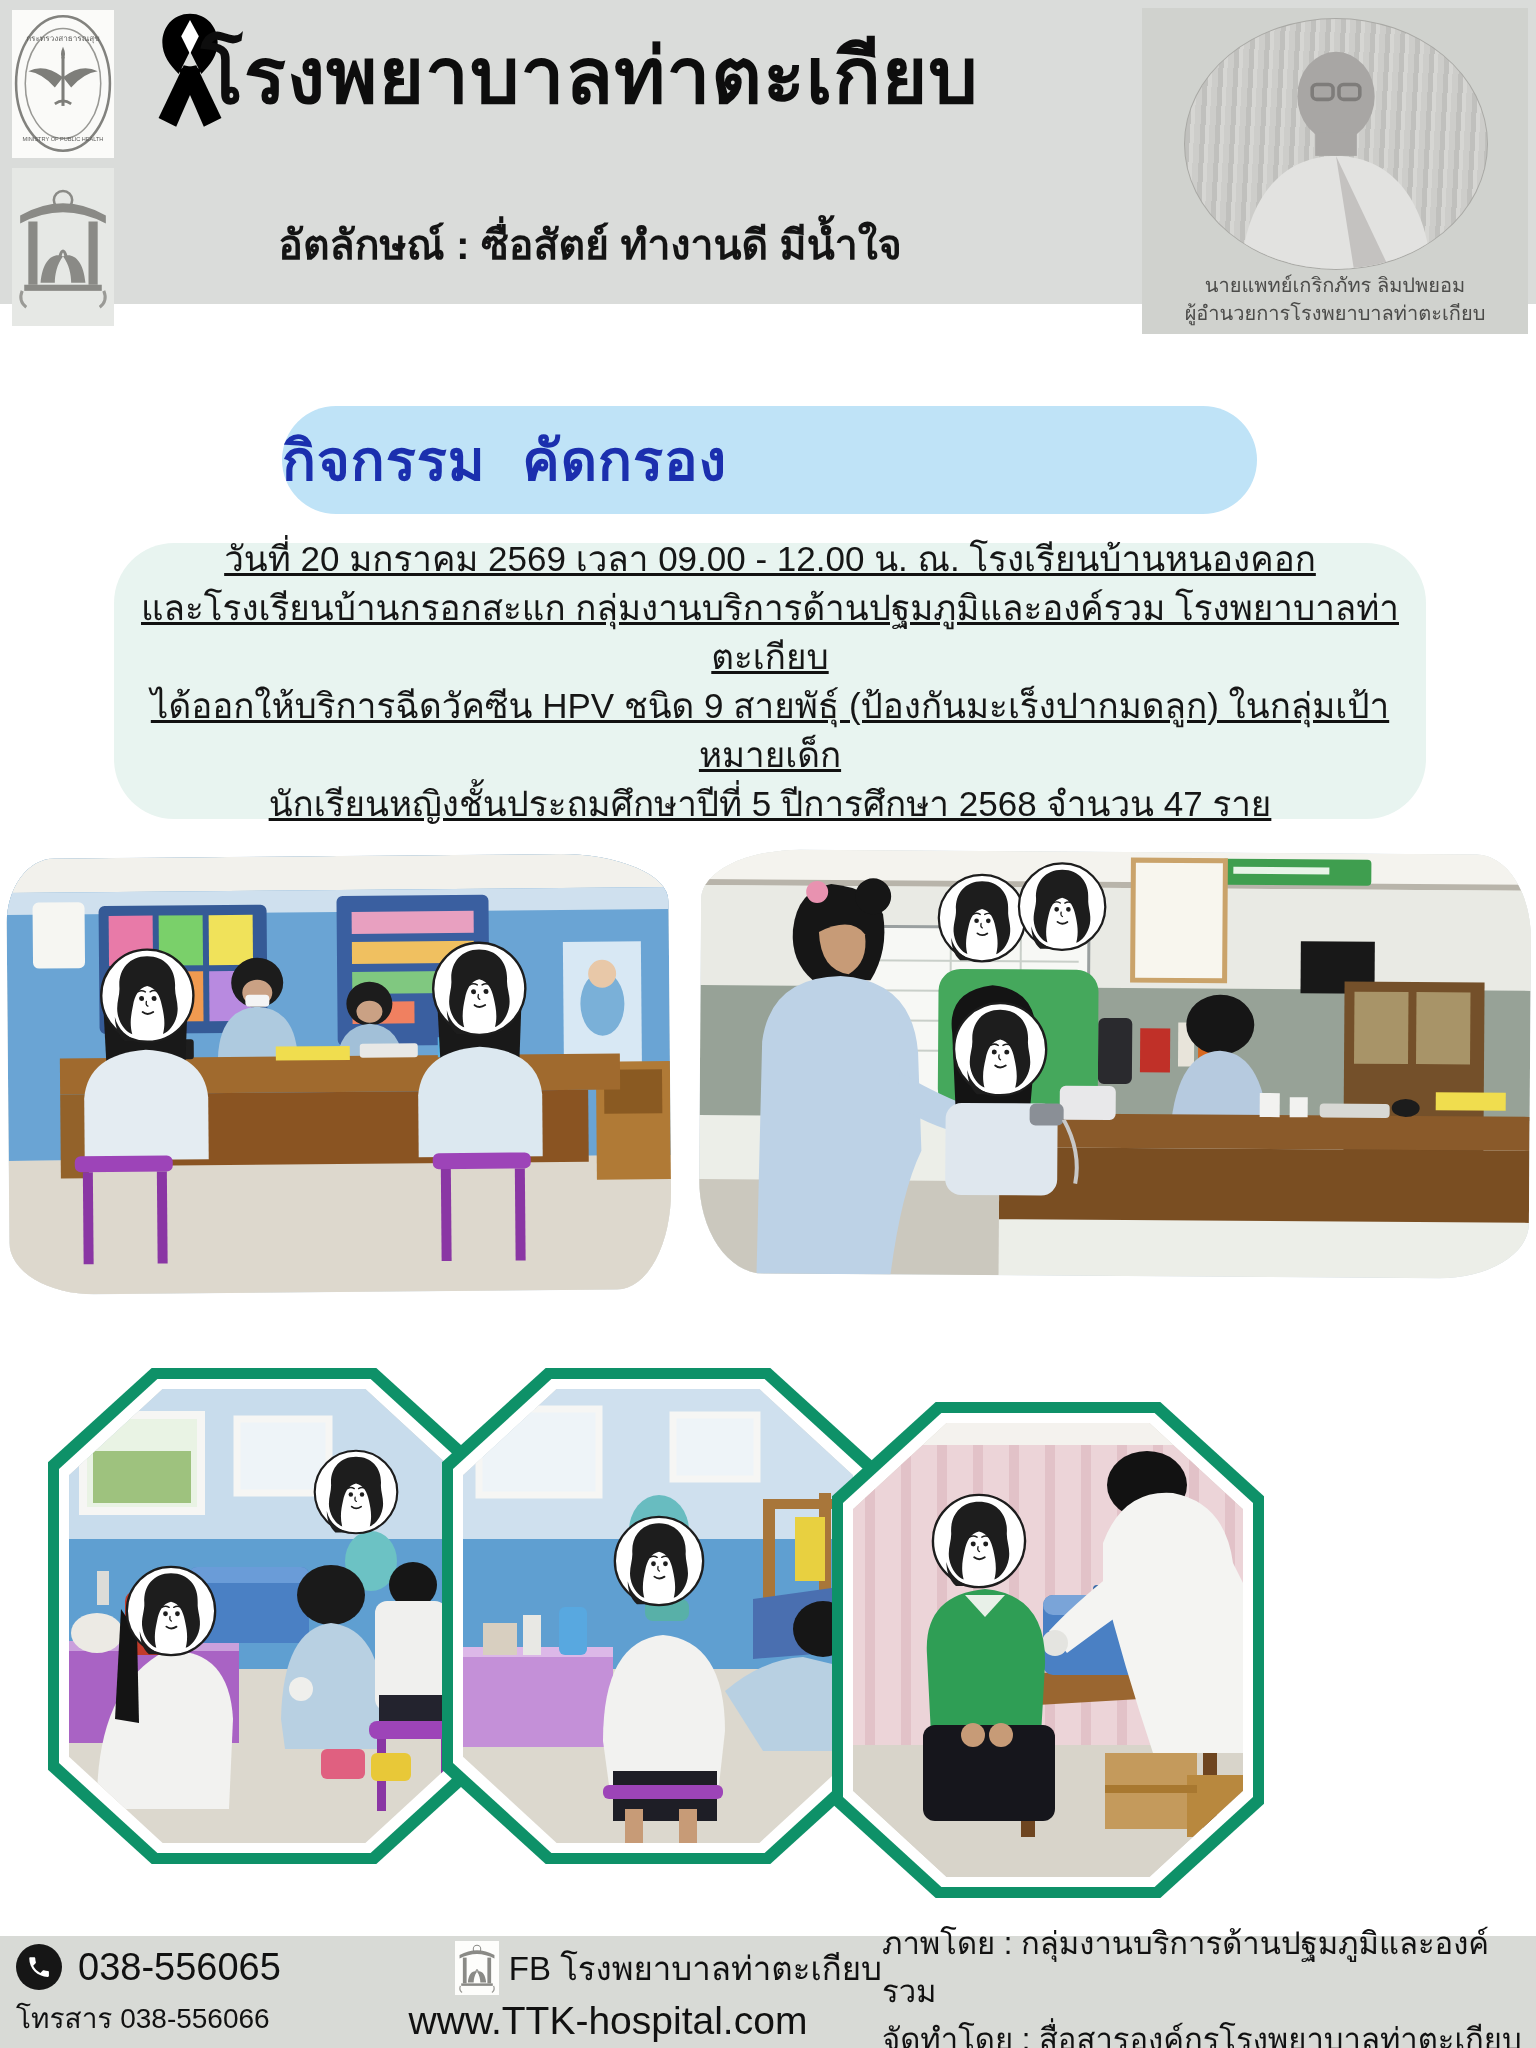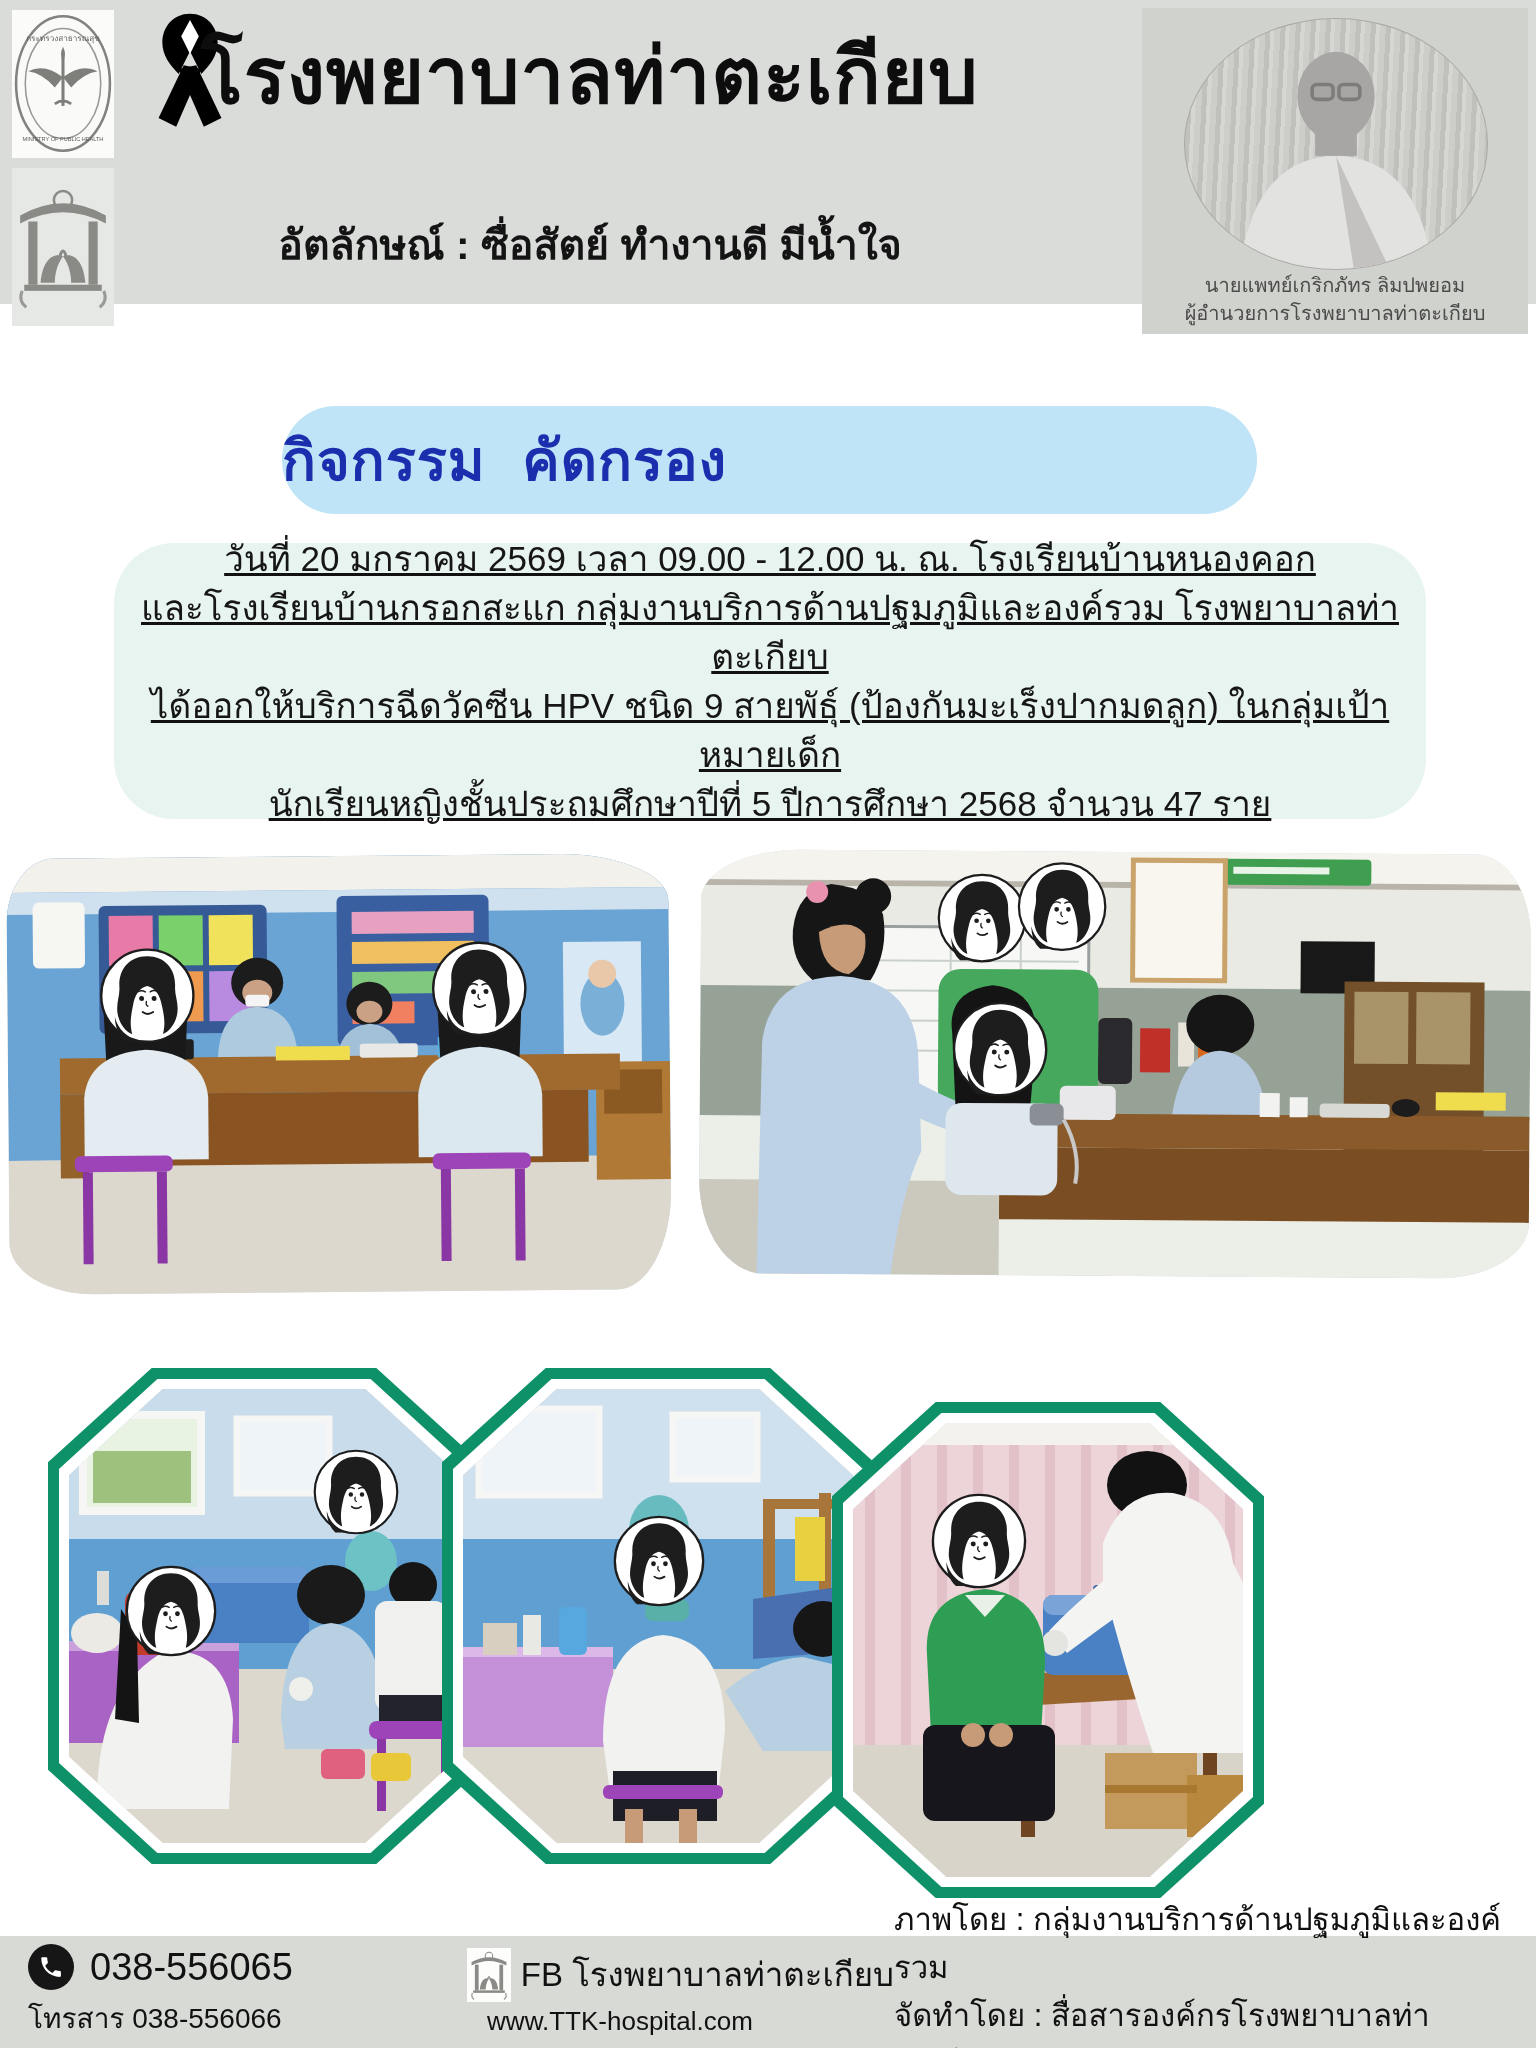--- a/index.html
+++ b/index.html
@@ -53,32 +53,32 @@
      clip-path:polygon(24% 0,76% 0,100% 19%,100% 81%,76% 100%,24% 100%,0 81%,0 19%);}
   .oct-white{position:absolute;inset:11px;background:#ffffff;
      clip-path:polygon(24% 0,76% 0,100% 19%,100% 81%,76% 100%,24% 100%,0 81%,0 19%);}
   .oct-img{position:absolute;inset:21px;overflow:hidden;
      clip-path:polygon(24% 0,76% 0,100% 19%,100% 81%,76% 100%,24% 100%,0 81%,0 19%);}
   .oct-img svg{display:block;width:100%;height:100%;}
 
   
   footer{position:absolute;left:0;top:1936px;width:1536px;height:112px;background:#d8dad6;
          display:flex;align-items:center;}
-  .fc1{width:318px;padding-left:28px;}
+  .fc1{width:318px;padding-left:16px;}
   .fc2{width:548px;}
   .fc3{flex:1;padding-right:8px;}
   .f-phone-row{display:flex;align-items:center;gap:16px;}
   .phone-icon{width:46px;height:46px;flex:0 0 auto;}
   .f-phone{font-size:38px;color:#111;}
   .f-fax{font-size:28px;color:#111;margin-top:6px;}
   .f-fb-row{display:flex;align-items:center;justify-content:flex-end;gap:10px;}
   .mini-logo{width:44px;height:54px;background:#fdfdfb;display:inline-block;}
   .mini-logo svg{width:100%;height:100%;}
   .f-fb{font-size:33px;color:#111;}
-  .f-web{font-size:26px;color:#111;text-align:center;margin-top:4px;}
+  .f-web{font-size:39px;color:#111;text-align:center;margin-top:4px;}
   .f-credit1,.f-credit2{font-size:31px;color:#111;text-align:left;line-height:1.55;}
 </style>
 </head>
 <body>
 
 <svg width="0" height="0" style="position:absolute" aria-hidden="true">
   <defs>
     <symbol id="face-sticker" viewBox="0 0 100 100">
       <circle cx="50" cy="50" r="48" fill="#ffffff" stroke="#1d1d1d" stroke-width="2.5"></circle>
       <path fill="#1d1d1d" d="M50 9 C31 9 20 23 21 41 C21.6 50 17 58 19 69 C21 80 28 88 34 90 C31 79 33 69 35 60 C37 50 41 42 50 40 C59 42 63 50 65 60 C67 69 69 79 66 90 C72 88 79 80 81 69 C83 58 78.4 50 79 41 C80 23 69 9 50 9 Z"></path>

